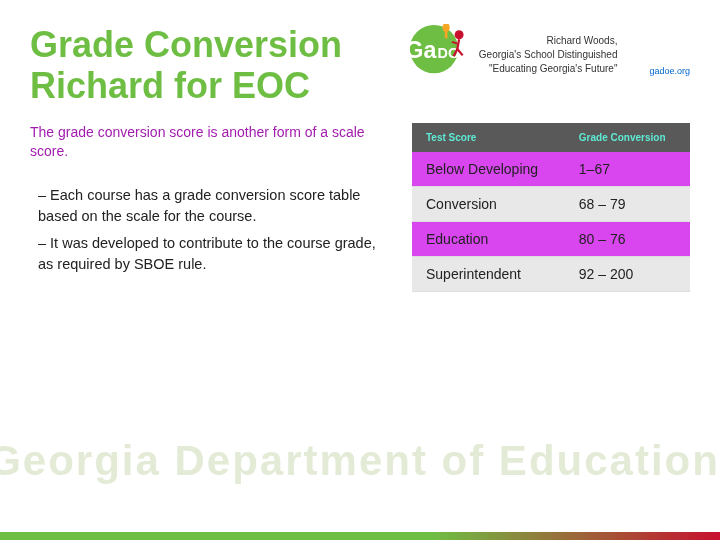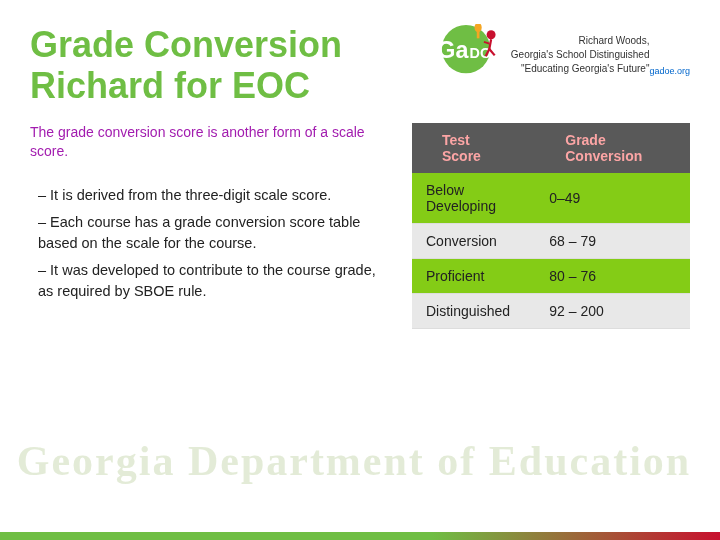--- a/index.html
+++ b/index.html
@@ -58,20 +58,21 @@
       font-size: 10px;
       color: #333;
       line-height: 1.4;
       margin-top: 8px;
     }
 
     .logo-link {
       font-size: 9px;
       color: #0066cc;
       text-align: right;
+      margin-left: 32px;
     }
 
     
     .content {
       display: flex;
       gap: 18px;
       align-items: flex-start;
     }
 
     .left-col {
@@ -105,29 +106,29 @@
       flex-shrink: 0;
     }
 
     .grade-table {
       width: 100%;
       border-collapse: collapse;
     }
 
     .grade-table thead tr th {
       background: #595959;
-      color: #fca5a5;
-      font-size: 14px;
+      color: #5eead4;
+      font-size: 10px;
       font-weight: bold;
-      padding: 9px 30px;
+      padding: 9px 14px;
       text-align: left;
     }
 
     .grade-table tbody tr {
-      background: #84cc16;
+      background: #d946ef;
     }
 
     .grade-table tbody tr:nth-child(even) {
       background: #e8e8e8;
     }
 
     .grade-table tbody td {
       font-size: 14px;
       padding: 9px 14px;
       color: #222;
@@ -148,21 +149,20 @@
     .bg-watermark {
       position: absolute;
       bottom: 55px;
       left: 0;
       right: 12px;
       display: flex;
       justify-content: center;
       align-items: center;
       pointer-events: none;
       z-index: 0;
-      font-family: Liberation Serif, serif;
     }
 
     .bg-text {
       font-size: 42px;
       font-weight: bold;
       color: #c8d8b0;
       letter-spacing: 2px;
       opacity: 0.5;
       white-space: nowrap;
     }
@@ -215,49 +215,48 @@
       <div class="logo-link">
         <span>gadoe.org</span>
       </div>
     </div>
   </div>
 
   <div class="content">
     <div class="left-col">
       <p class="intro-text">The grade conversion score is another form of a scale score.</p>
       <ul class="bullet-list">
-        <li>– It is derived from the three-digit scale score.</li>
         <li>– Each course has a grade conversion score table based on the scale for the course.</li>
         <li>– It was developed to contribute to the course grade, as required by SBOE rule.</li>
       </ul>
     </div>
 
     <div class="right-col">
       <table class="grade-table">
         <thead>
           <tr>
             <th>Test Score</th>
             <th>Grade Conversion</th>
           </tr>
         </thead>
         <tbody id="table-body">
         <tr>
               <td>Below Developing</td>
-              <td>0–49</td>
+              <td>1–67</td>
             </tr>
             <tr>
               <td>Conversion</td>
               <td>68 – 79</td>
             </tr>
             <tr>
-              <td>Proficient</td>
+              <td>Education</td>
               <td>80 – 76</td>
             </tr>
             <tr>
-              <td>Distinguished</td>
+              <td>Superintendent</td>
               <td>92 – 200</td>
             </tr>
           </tbody>
       </table>
     </div>
   </div>
 
   <div class="footer-bar"></div>
 </div>
 

